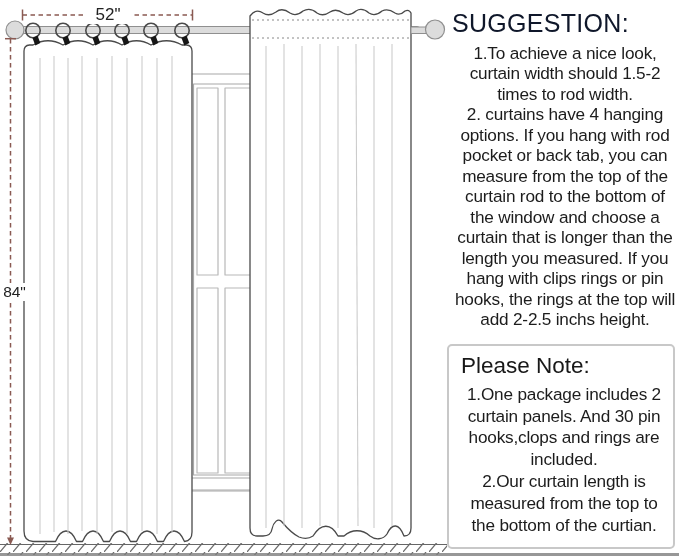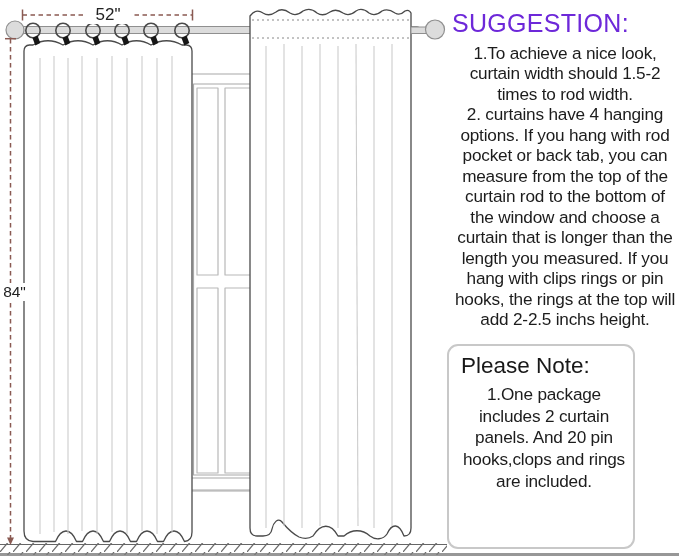--- a/index.html
+++ b/index.html
@@ -14,28 +14,28 @@
     position:absolute; background:#ffffff; color:#222;
     font-size:17px; text-align:center; line-height:18px;
   }
   .label-52 { left:84px; top:6px; width:48px; }
   .label-84 { left:0px; top:283px; width:29px; font-size:15.5px; }
 
   
   .suggestion { position:absolute; left:452px; top:10px; width:226px; }
   .sugg-heading {
     font-size:25px; font-weight:400; letter-spacing:.3px;
-    margin:0 0 5px 0; line-height:1.1; color:#6d28d9;
+    margin:0 0 5px 0; line-height:1.1; color:#0f172a;
   }
   .body-text {
     margin:0; font-size:17.2px; line-height:20.5px; letter-spacing:-0.2px; color:#1c1c1c;text-align:center;
   }
   .note-box {
-    position:absolute; left:447px; top:344px; width:188px; height:205px;
-    border:2px solid #c8c8c8; border-radius:11px; box-sizing:border-box;
+    position:absolute; left:447px; top:344px; width:228px; height:205px;
+    border:2px solid #c8c8c8; border-radius:5px; box-sizing:border-box;
     padding:4px 6px 0 12px; background:#ffffff;
   }
   .note-heading {
     font-size:22.5px; font-weight:400; margin:3px 0 5px 0; line-height:1.15; color:#181818;
   }
   .note-box .body-text { line-height:21.8px; }
 </style>
 </head>
 <body>
 
@@ -158,16 +158,17 @@
   <div class="measure-label label-84">84"</div>
 
   <div class="suggestion">
     <h1 class="sugg-heading">SUGGESTION:</h1>
     <p class="body-text">1.To achieve a nice look, curtain width should 1.5-2 times to rod width.</p>
     <p class="body-text">2. curtains have 4 hanging options. If you hang with rod pocket or back tab, you can measure from the top of the curtain rod to the bottom of the window and choose a curtain that is longer than the length you measured. If you hang with clips rings or pin hooks, the rings at the top will add 2-2.5 inchs height.</p>
   </div>
 
   <div class="note-box">
     <h2 class="note-heading">Please Note:</h2>
-    <p class="body-text">1.One package includes 2 curtain panels. And 20 pin hooks,clops and rings are included.</p>
+    <p class="body-text">1.One package includes 2 curtain panels. And 30 pin hooks,clops and rings are included.</p>
+    <p class="body-text">2.Our curtain length is measured from the top to the bottom of the curtian.</p>
   </div>
 
 </div>
 
 </body></html>

